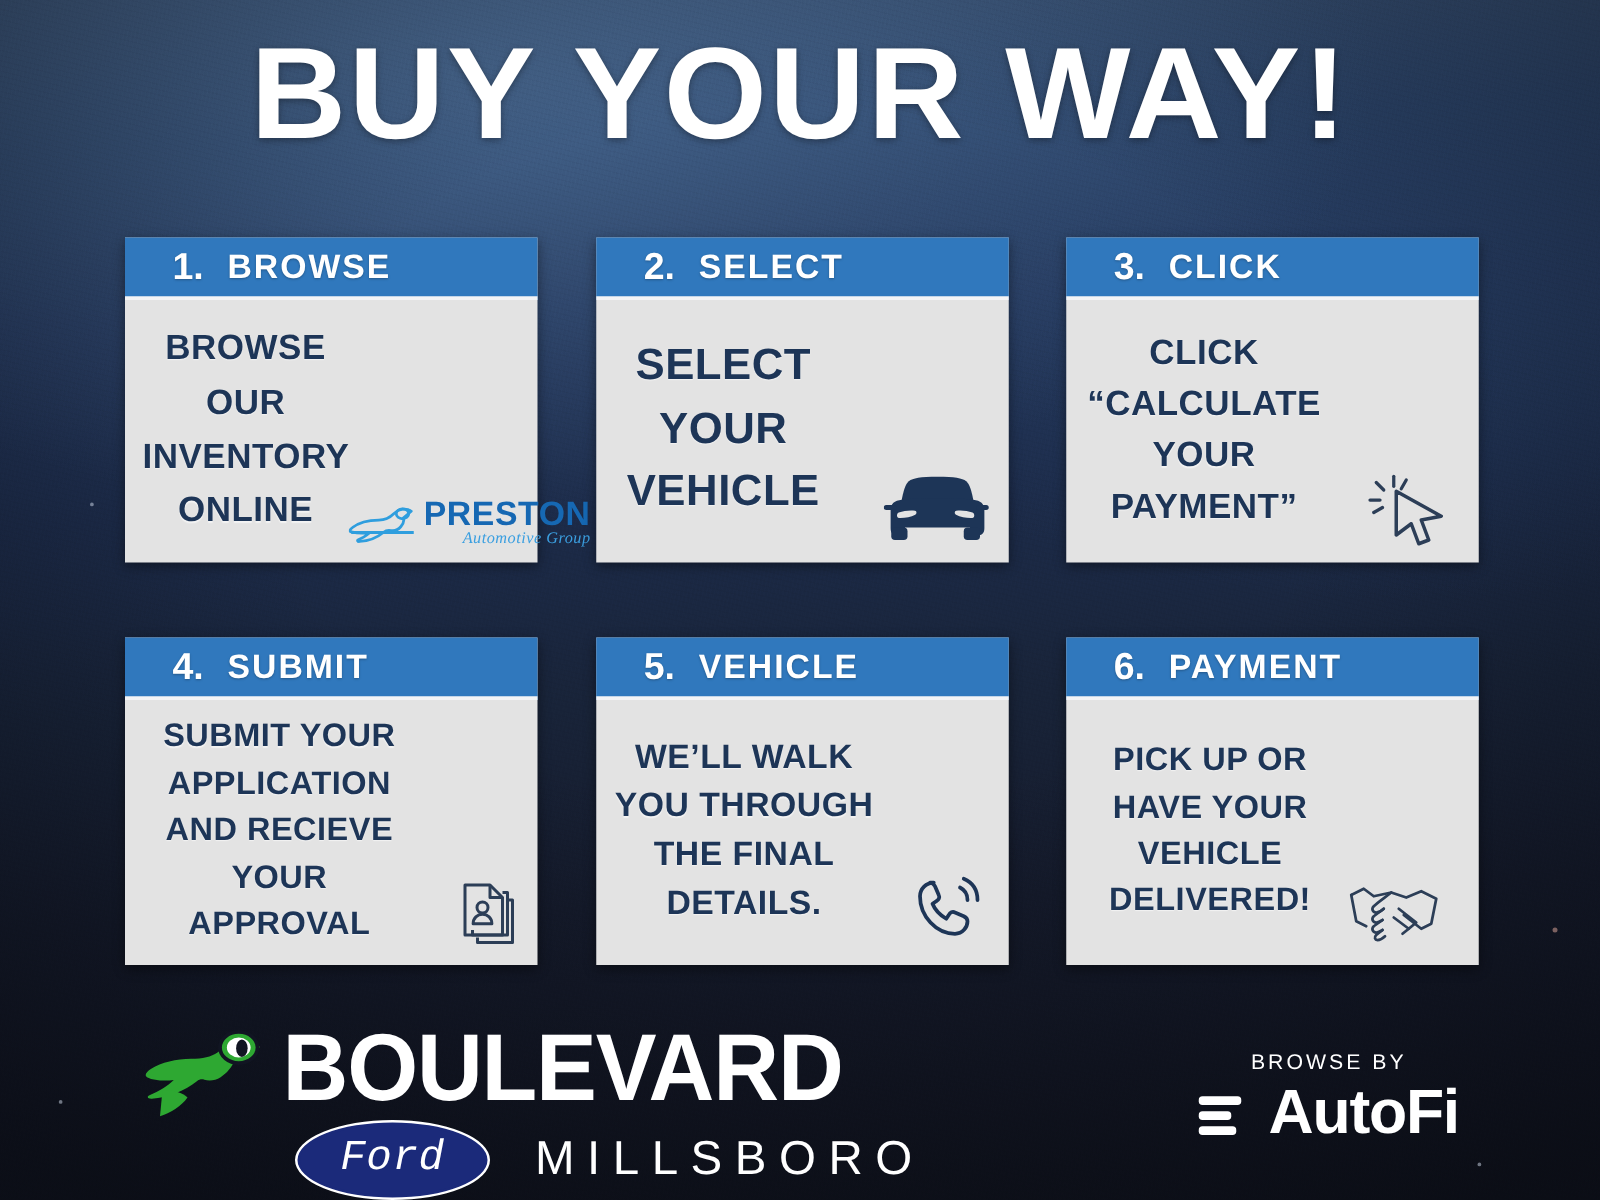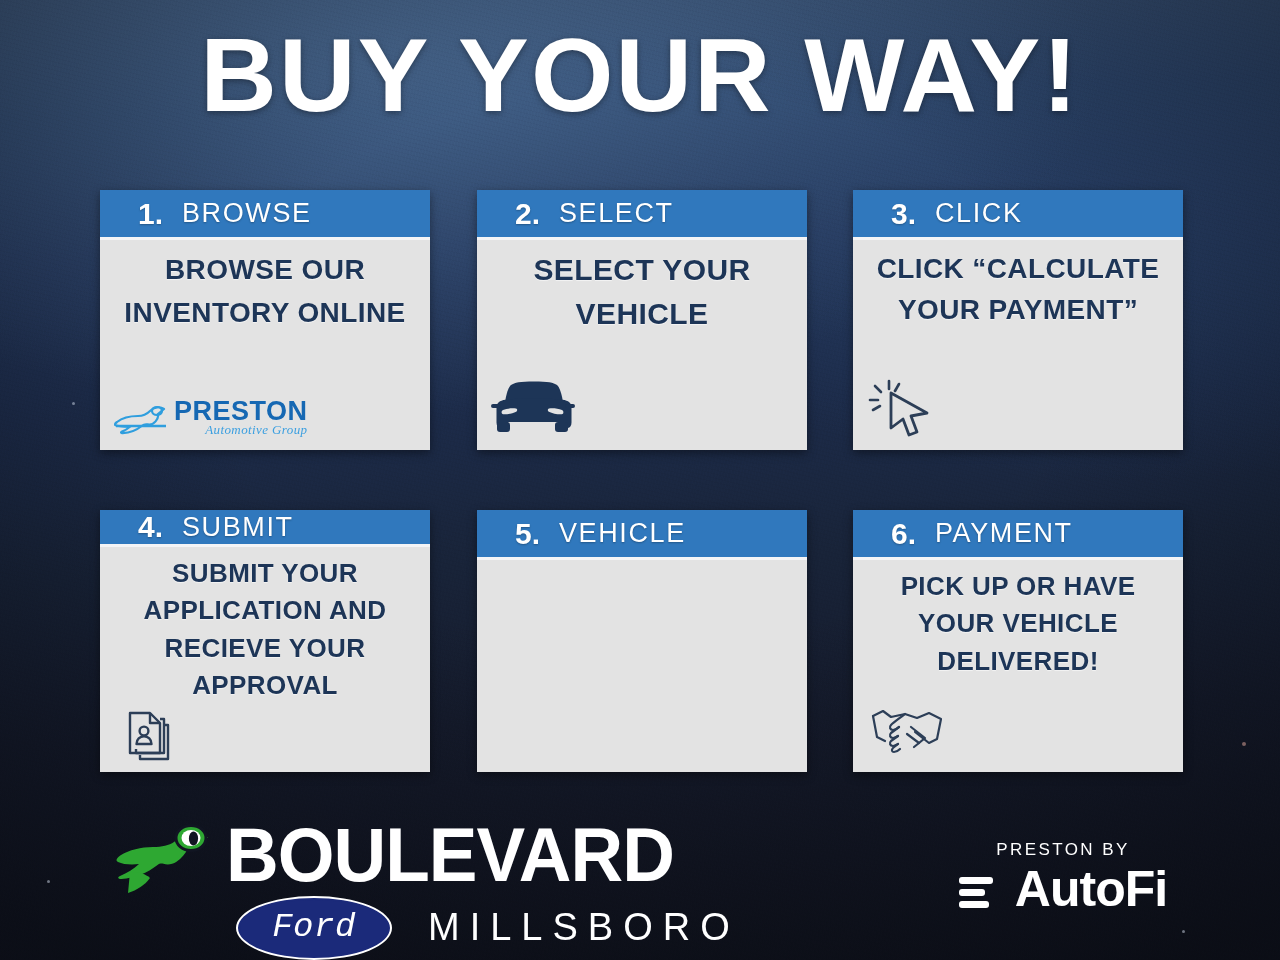--- a/index.html
+++ b/index.html
@@ -50,46 +50,46 @@
   .card .hdr{
     height:50px;background:#3078bd;display:flex;align-items:center;
     border-bottom:3px solid #f3f4f6;
     box-sizing:border-box;
   }
   .card .hdr .num{
     color:#ffffff;font-size:30px;font-weight:700;margin-left:38px;width:44px;
     text-shadow:0 1px 2px rgba(0,0,0,.28);
   }
   .card .hdr .name{
-    color:#ffffff;font-size:27px;font-weight:400;letter-spacing:1.6px;
+    color:#ffffff;font-size:27px;font-weight:700;letter-spacing:1.6px;
     text-shadow:0 1px 2px rgba(0,0,0,.28);
   }
   .card .body{
-    flex:1;display:flex;flex-direction:column;align-items:center;
+    flex:1;display:flex;flex-direction:row;align-items:center;
     justify-content:flex-start;padding:8px 14px 12px;box-sizing:border-box;
   }
   .card .body .txt{
     color:#1d3557;font-weight:700;font-size:29px;line-height:1.44;
     text-align:center;letter-spacing:.4px;
     text-shadow:0 1px 1px rgba(255,255,255,.6);
   }
   .card .body .art{
-    margin-top:auto;display:flex;align-items:center;justify-content:flex-start;
+    margin-top:auto;display:flex;align-items:center;justify-content:flex-end;
     width:100%;
   }
 
   #card1{left:100px;top:190px;height:260px;}
   #card2{left:477px;top:190px;height:260px;}
   #card3{left:853px;top:190px;height:260px;}
   #card4{left:100px;top:510px;height:262px;}
   #card5{left:477px;top:510px;height:262px;}
   #card6{left:853px;top:510px;height:262px;}
 
   #card1 .body .txt{font-size:28px;line-height:1.55;}
-  #card2 .body .txt{font-size:30px;line-height:1.45;}
+  #card2 .body .txt{font-size:35px;line-height:1.45;}
   #card3 .body .txt{font-size:28px;line-height:1.47;}
   #card4 .body .txt{font-size:26px;line-height:1.44;}
   #card5 .body .txt{font-size:27px;line-height:1.44;}
   #card6 .body .txt{font-size:26px;line-height:1.44;}
 
   
   .preston{display:flex;align-items:flex-end;gap:4px;transform:translateY(-2px);}
   .preston .ptext{display:flex;flex-direction:column;line-height:1;}
   .preston .pmain{
     color:#1668b3;font-weight:700;font-size:27px;letter-spacing:.5px;
@@ -237,20 +237,32 @@
           </g>
         </svg>
       </div>
     </div>
   </div>
 
   <div class="card" id="card5">
     <div class="hdr">
       <span class="num">5.</span>
       <span class="name">VEHICLE</span>
+    </div>
+    <div class="body">
+      <div class="txt">WE’LL WALK YOU THROUGH THE FINAL DETAILS.</div>
+      <div class="art">
+        <svg width="66" height="60" viewBox="0 0 66 60">
+          <g fill="none" stroke="#1d3557" stroke-width="3" stroke-linecap="round" stroke-linejoin="round">
+            <path d="M20 6c-6 0-11 5-11 11c0 16 13 30 28 30c6 0 10-5 10-10c0-2-1-3-3-4l-7-3c-2-1-4 0-5 2l-2 3c-5-3-9-7-11-12l3-2c2-1 3-3 2-5l-3-7c-1-2-2-3-4-3z"></path>
+            <path d="M41 10c4 2 6 6 6 10"></path>
+            <path d="M44 3c7 3 11 9 11 17"></path>
+          </g>
+        </svg>
+      </div>
     </div>
   </div>
 
   <div class="card" id="card6">
     <div class="hdr">
       <span class="num">6.</span>
       <span class="name">PAYMENT</span>
     </div>
     <div class="body">
       <div class="txt">PICK UP OR HAVE YOUR VEHICLE DELIVERED!</div>
@@ -285,21 +297,21 @@
         <div class="brand-row2">
           <div class="ford-oval">
             <span class="ford-word">Ford</span>
           </div>
           <span class="millsboro">MILLSBORO</span>
         </div>
       </div>
     </div>
 
     <div class="autofi">
-      <div class="powered">PRESTON BY</div>
+      <div class="powered">BROWSE BY</div>
       <div class="autofi-mark">
         <span class="bars">
             <i></i>
             <i></i>
             <i></i>
           </span>
         <span class="autofi-word">AutoFi</span>
       </div>
     </div>
   </div>

